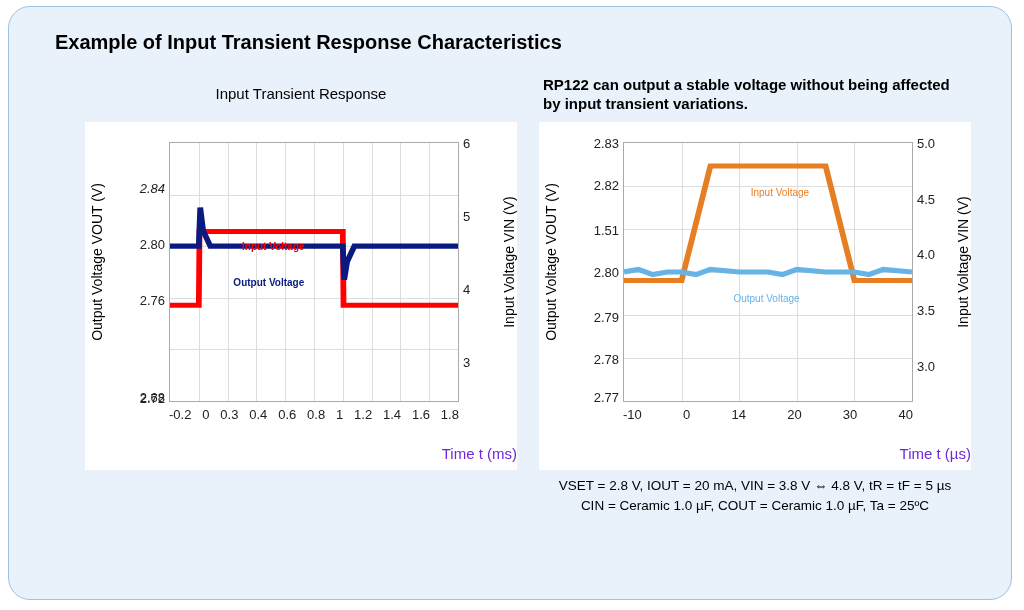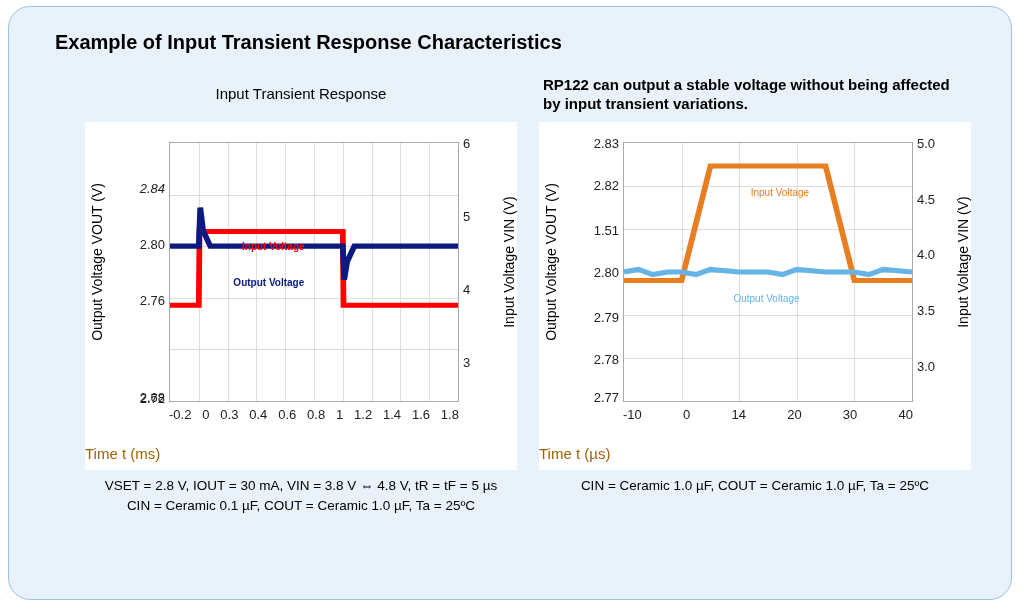--- a/index.html
+++ b/index.html
@@ -62,23 +62,23 @@
     font-size:14px;
     color:#000;
     white-space:nowrap;
   }
   .ylabel-left{left:-62px; left:12px; transform:translate(-50%,-50%) rotate(-90deg); top:140px;}
   .ylabel-right{right:-48px; right:8px; transform:translate(50%,-50%) rotate(-90deg); top:140px;}
   .xlabel{
     position:absolute;
     bottom:8px;
     left:0;right:0;
-    text-align:left;
+    text-align:right;
     font-size:15px;
-    color:#a16207;
+    color:#6d28d9;
   }
   .tick{position:absolute;font-size:13px;color:#222;}
   .grid-line{position:absolute;background:#ddd;}
   .trace{position:absolute;stroke-width:2;fill:none;}
   .trace-label{position:absolute;font-size:10px;font-weight:bold;}
   .caption{
     font-size:13.5px;
     color:#000;
     text-align:center;
     line-height:1.5;
@@ -148,24 +148,20 @@
           <span>0.8</span>
           <span>1</span>
           <span>1.2</span>
           <span>1.4</span>
           <span>1.6</span>
           <span>1.8</span>
         </div>
         <div class="xlabel">Time t (ms)</div>
       </div>
 
-      <div class="caption">
-        <div>VSET = 2.8 V, IOUT = 30 mA, VIN = 3.8 V ⇔ 4.8 V, tR = tF = 5 µs</div>
-        <div>CIN = Ceramic 0.1 µF, COUT = Ceramic 1.0 µF, Ta = 25ºC</div>
-      </div>
     </div>
 
     <div class="pane">
       <div class="pane-header right">RP122 can output a stable voltage without being affected by input transient variations.</div>
 
       <div class="chart-box">
         <div class="ylabel-left">Output Voltage VOUT (V)</div>
         <div class="ylabel-right">Input Voltage VIN (V)</div>
 
         <div class="plot-area">
@@ -209,18 +205,19 @@
           <span>0</span>
           <span>14</span>
           <span>20</span>
           <span>30</span>
           <span>40</span>
         </div>
         <div class="xlabel">Time t (µs)</div>
       </div>
 
       <div class="caption">
+        <div>VSET = 2.8 V, IOUT = 20 mA, VIN = 3.8 V ⇔ 4.8 V, tR = tF = 5 µs</div>
         <div>CIN = Ceramic 1.0 µF, COUT = Ceramic 1.0 µF, Ta = 25ºC</div>
       </div>
     </div>
 
   </div>
 </div>
 
 </body></html>

